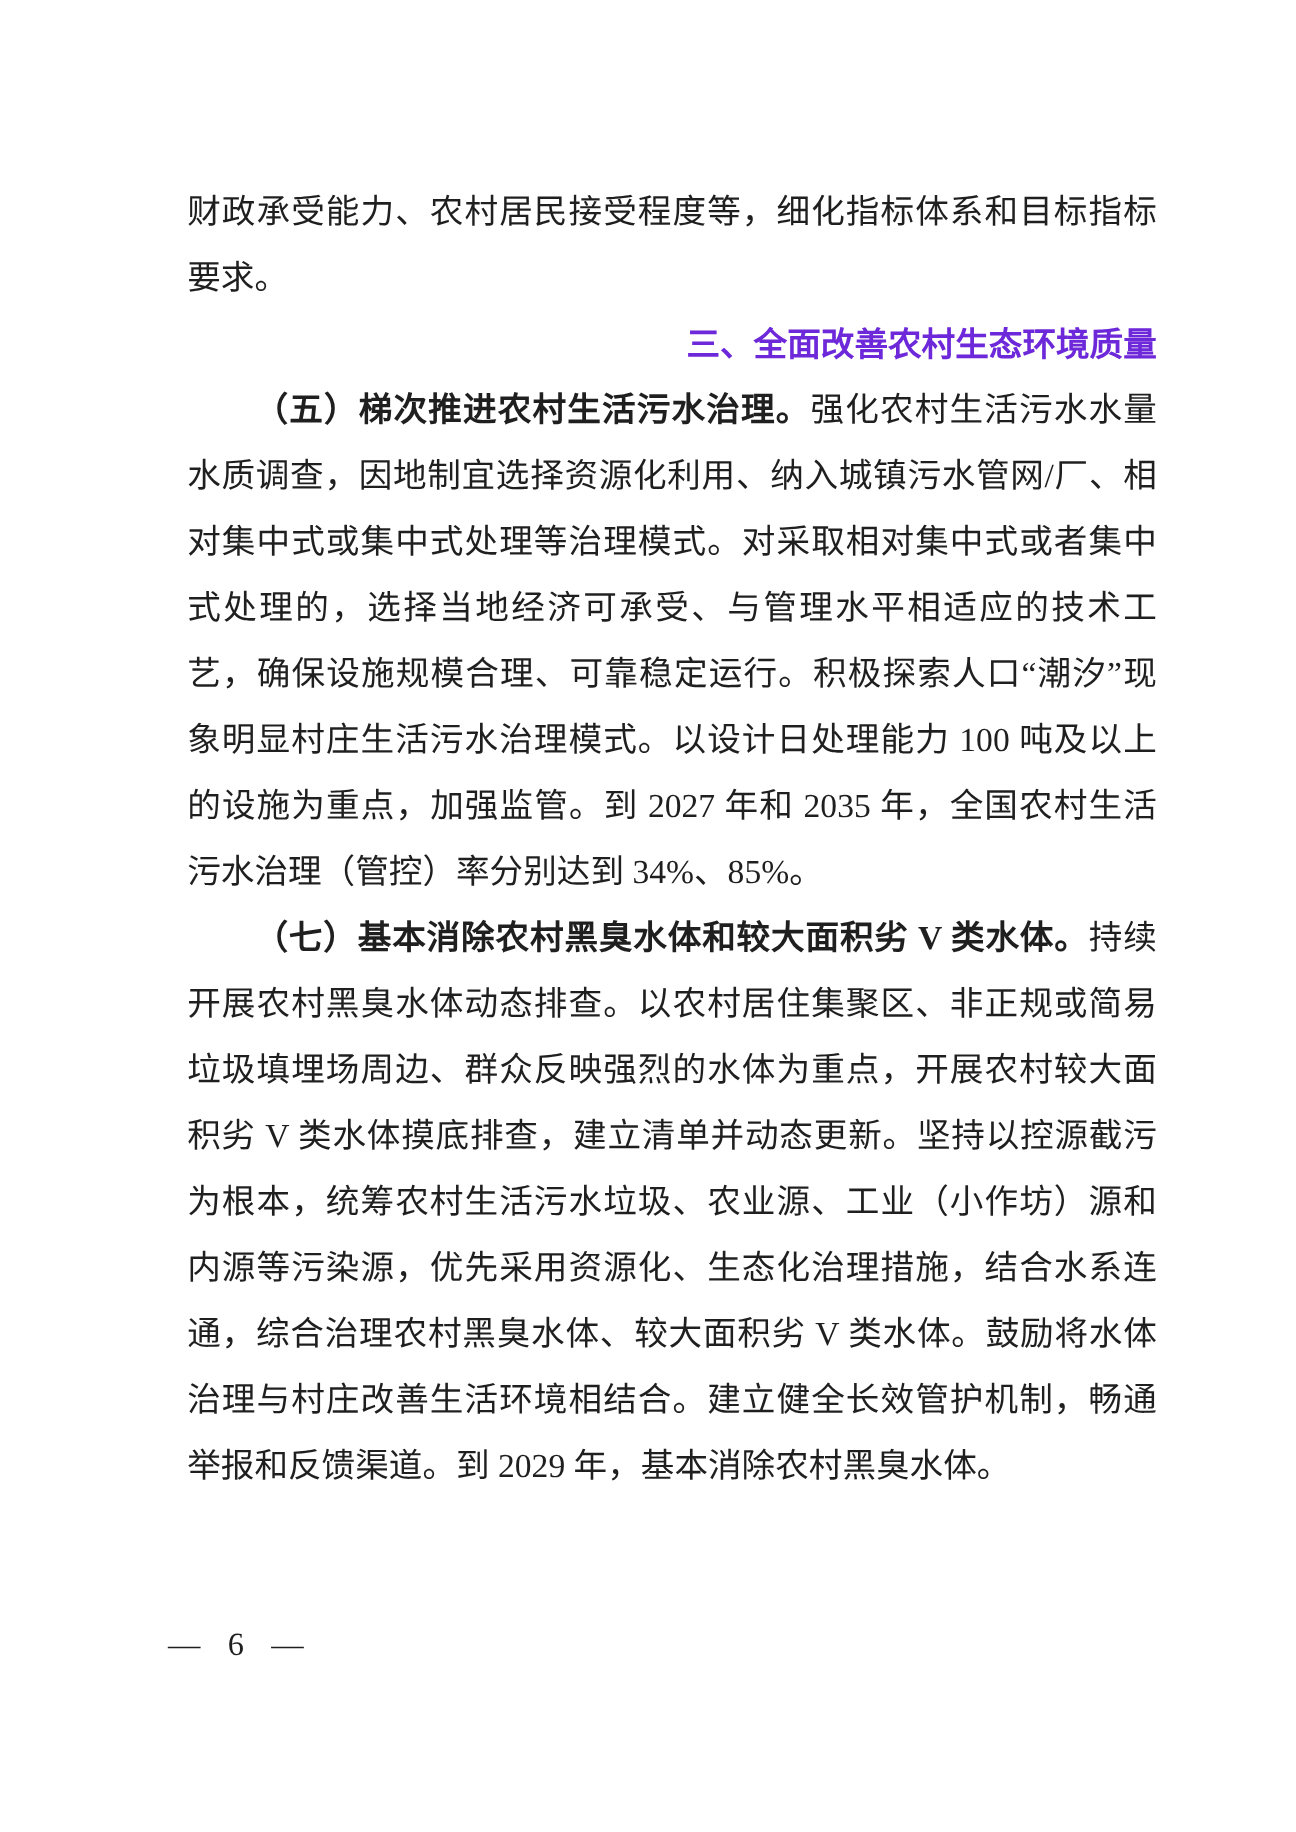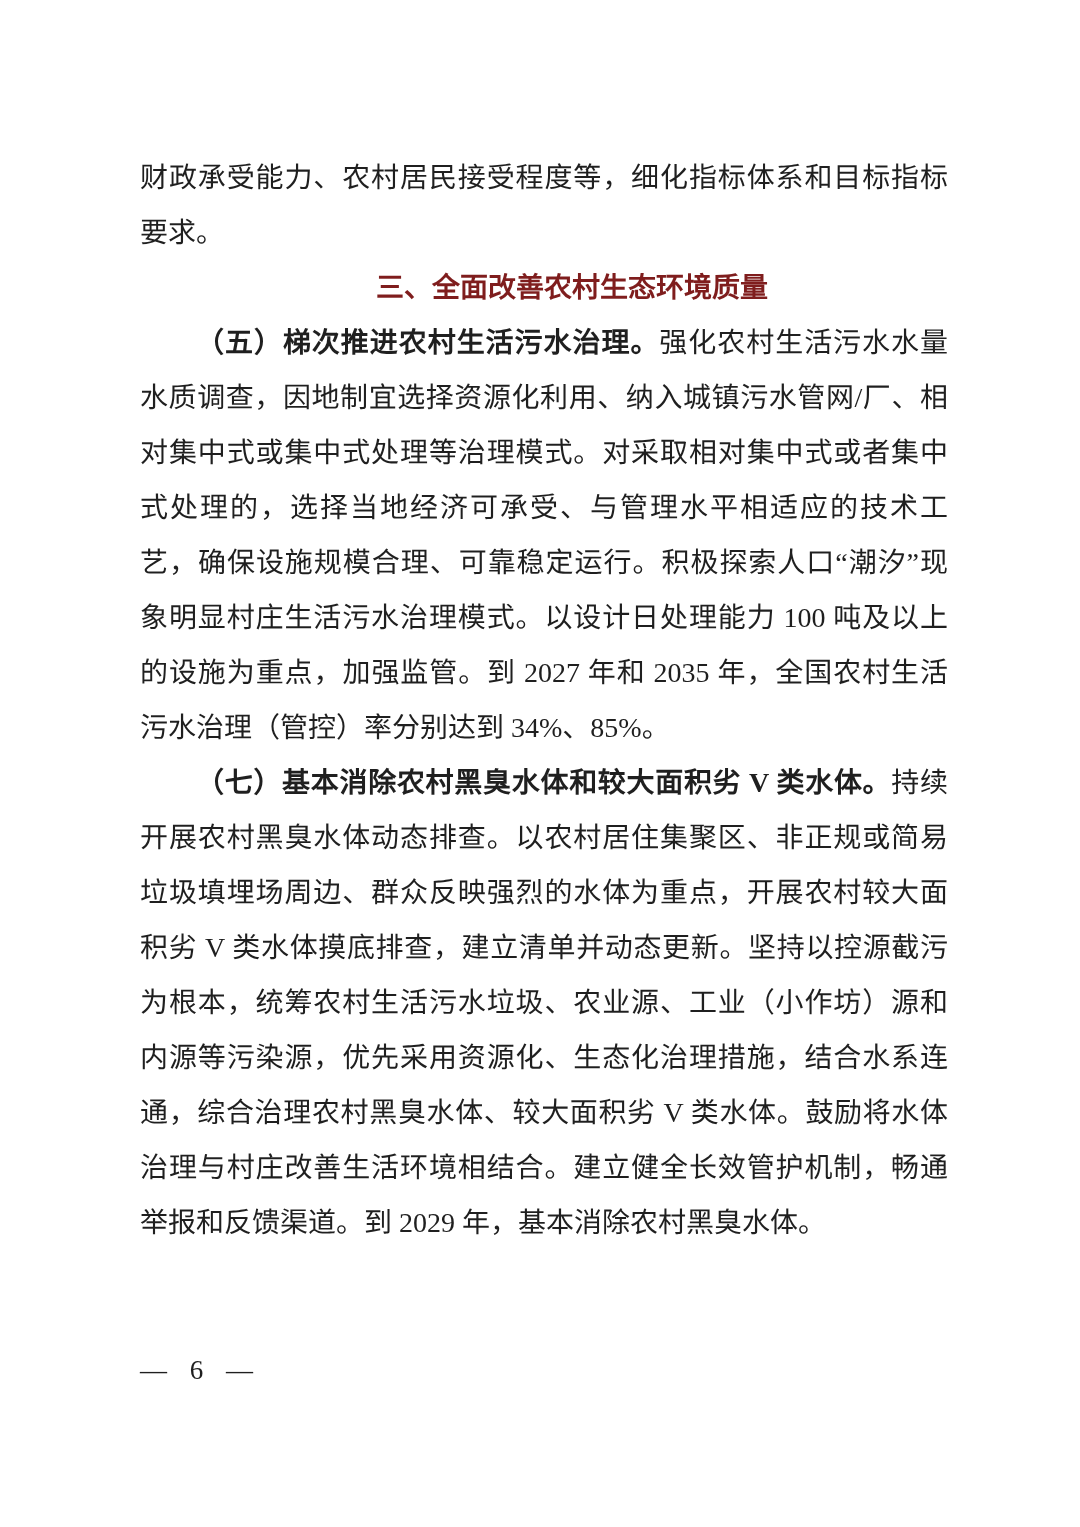--- a/index.html
+++ b/index.html
@@ -9,21 +9,21 @@
   }
   .page {
     position: relative;
     width: 1080px;
     height: 1527px;
     background: #ffffff;
     overflow: hidden;
   }
   .content {
     position: absolute;
-    left: 140px;
+    left: 156px;
     top: 150px;
     width: 808px;
     font-family: "Liberation Serif", "DejaVu Serif", serif;
     font-size: 28px;
     line-height: 55px;
     color: #1f1f1f;
     text-align: justify;
   }
   .content p {
     margin: 0;
@@ -31,22 +31,22 @@
   .body-text.indent {
     text-indent: 2em;
   }
   .section-heading {
     margin: 0;
     font-family: "Liberation Sans", "DejaVu Sans", sans-serif;
     font-size: 28px;
     line-height: 55px;
     font-weight: 700;
     text-indent: 2em;
-    text-align: center;
-    color: #7f1d1d;
+    text-align: right;
+    color: #6d28d9;
   }
   .lead {
     font-weight: 700;
     margin-top: 11px;
   }
   .page-footer {
     position: absolute;
     left: 140px;
     top: 1348px;
     font-family: "Liberation Serif", "DejaVu Serif", serif;

